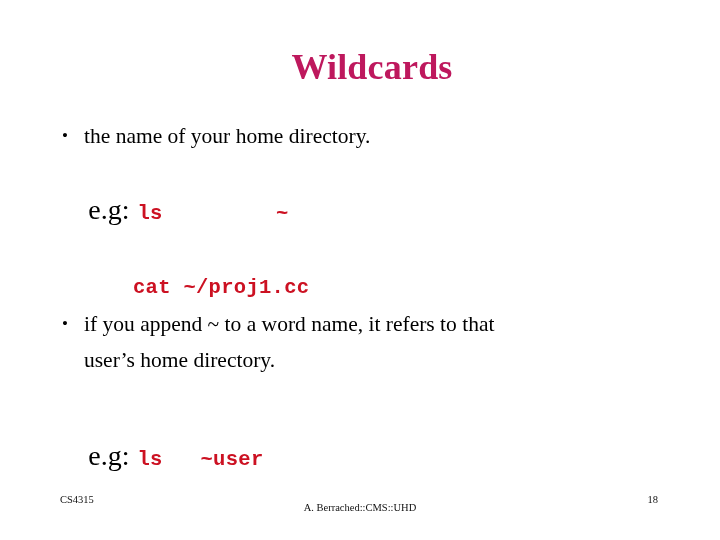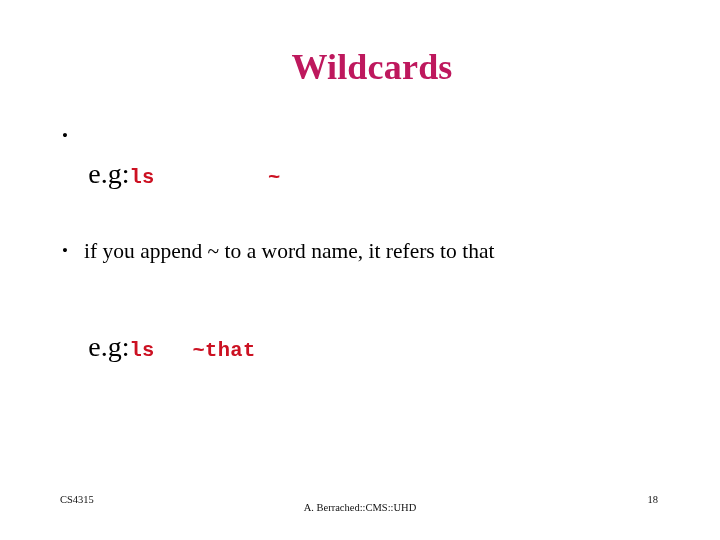--- a/index.html
+++ b/index.html
@@ -82,20 +82,21 @@
     color: #000000;
   }
 
   .code {
     font-family: "Liberation Mono", "DejaVu Sans Mono", monospace;
     font-weight: bold;
     font-size: 20.5px;
     color: #CC1122;
     white-space: pre;
     letter-spacing: 0.3px;
+    margin-left: 8px;
   }
 
   .code-line {
     font-family: "Liberation Mono", "DejaVu Sans Mono", monospace;
     font-weight: bold;
     font-size: 20.5px;
     color: #CC1122;
     white-space: pre;
     letter-spacing: 0.3px;
     line-height: 37px;
@@ -150,35 +151,38 @@
 <body>
 
 <div class="slide">
 
   <div class="slide-title">Wildcards</div>
 
   <div class="body-area">
 
     <div class="bullet-row">
       <span class="bullet-marker">•</span>
+      <span class="bullet-text">the name of your home directory.</span>
     </div>
 
     <div class="eg-row">
       <span class="eg-label">e.g:</span><span class="code">ls         ~</span>
     </div>
+    <div class="code-line">cat ~/proj1.cc</div>
 
     <div class="bullet-row">
       <span class="bullet-marker">•</span>
       <span class="bullet-text">if you append ~ to a word name, it refers to that</span>
+      <span class="bullet-text">user’s home directory.</span>
     </div>
 
     <div class="spacer-block"></div>
 
     <div class="eg-row">
-      <span class="eg-label">e.g:</span><span class="code">ls   ~that</span>
+      <span class="eg-label">e.g:</span><span class="code">ls   ~user</span>
     </div>
 
   </div>
 
   <div class="footer">
     <span class="footer-left">CS4315</span>
     <span class="footer-center">A. Berrached::CMS::UHD</span>
     <span class="footer-right">18</span>
   </div>
 

